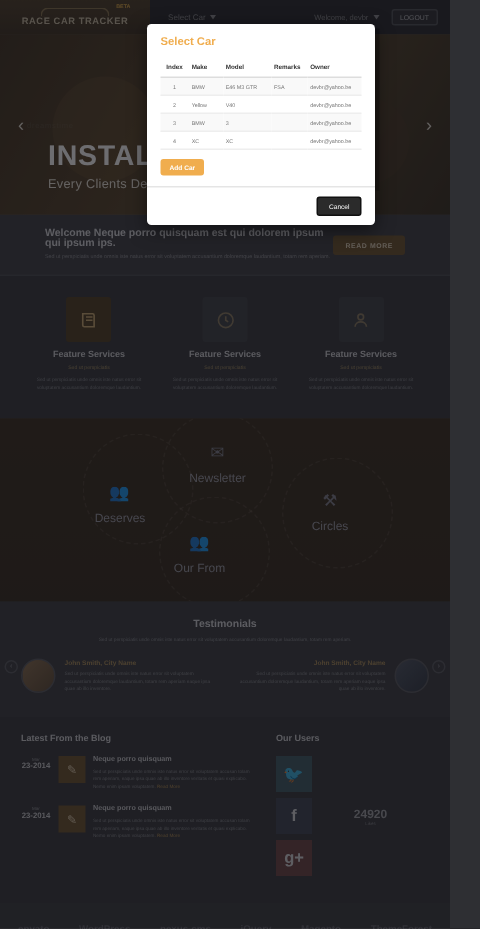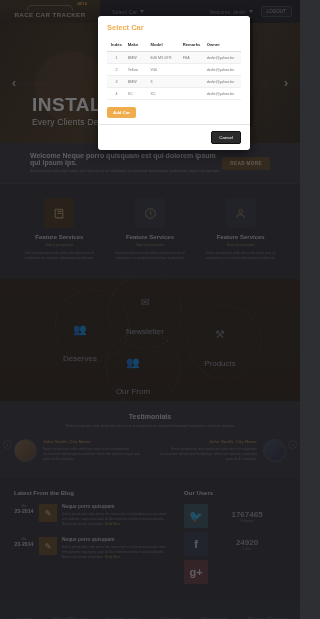--- a/index.html
+++ b/index.html
@@ -141,21 +141,21 @@
   }
   .ring {
     position: absolute; border: 1px dashed rgba(230,215,190,0.10);
     border-radius: 50%;
   }
   .stat {
     position: absolute; text-align: center; color: #9a9aa3;
     z-index: 3; width: 70px;
   }
   .stat .sico { font-size: 11px; color: #7e7f8c; line-height: 1; }
-  .stat .slabel { font-size: 8px; margin-top: 19px; color: #9b9ba5; }
+  .stat .slabel { font-size: 8px; margin-top: 6px; color: #9b9ba5; }
 
   
   .testi {
     background: #37383d; padding: 12px 14px 16px;
     position: relative;
   }
   .testi-h { text-align: center; font-size: 7px; color: #d3d3d7; font-weight: bold; }
   .testi-sub { text-align:center; font-size: 3.2px; color: #8a8b91; margin-top: 4px; line-height:1.5; }
   .testi-row { display: flex; gap: 10px; margin-top: 10px; }
   .tcard { flex: 1; display: flex; gap: 6px; }
@@ -349,21 +349,21 @@
     <div class="stat" style="left:110px;top:18px;">
       <div class="sico">✉</div>
       <div class="slabel">Newsletter</div>
     </div>
     <div class="stat" style="left:45px;top:45px;">
       <div class="sico">👥</div>
       <div class="slabel">Deserves</div>
     </div>
     <div class="stat" style="left:185px;top:50px;">
       <div class="sico">⚒</div>
-      <div class="slabel">Products</div>
+      <div class="slabel">Circles</div>
     </div>
     <div class="stat" style="left:98px;top:78px;">
       <div class="sico">👥</div>
       <div class="slabel">Our From</div>
     </div>
   </div>
 
   <div class="testi">
     <div class="testi-h">Testimonials</div>
     <div class="testi-sub">Sed ut perspiciatis unde omnis iste natus error sit voluptatem accusantium doloremque laudantium, totam rem aperiam.</div>
@@ -419,24 +419,20 @@
             <span class="plink">Read More</span>
           </div>
         </div>
       </div>
     </div>
 
     <div class="userscol">
       <div class="sec-h">Our Users</div>
       <div class="urow">
         <div class="uicon u-tw">🐦</div>
-        <div class="unum">
-          <div class="n">1767465</div>
-          <div class="l">Followers</div>
-        </div>
       </div>
       <div class="urow">
         <div class="uicon u-fb">f</div>
         <div class="unum">
           <div class="n">24920</div>
           <div class="l">Likes</div>
         </div>
       </div>
       <div class="urow">
         <div class="uicon u-gp">g+</div>

